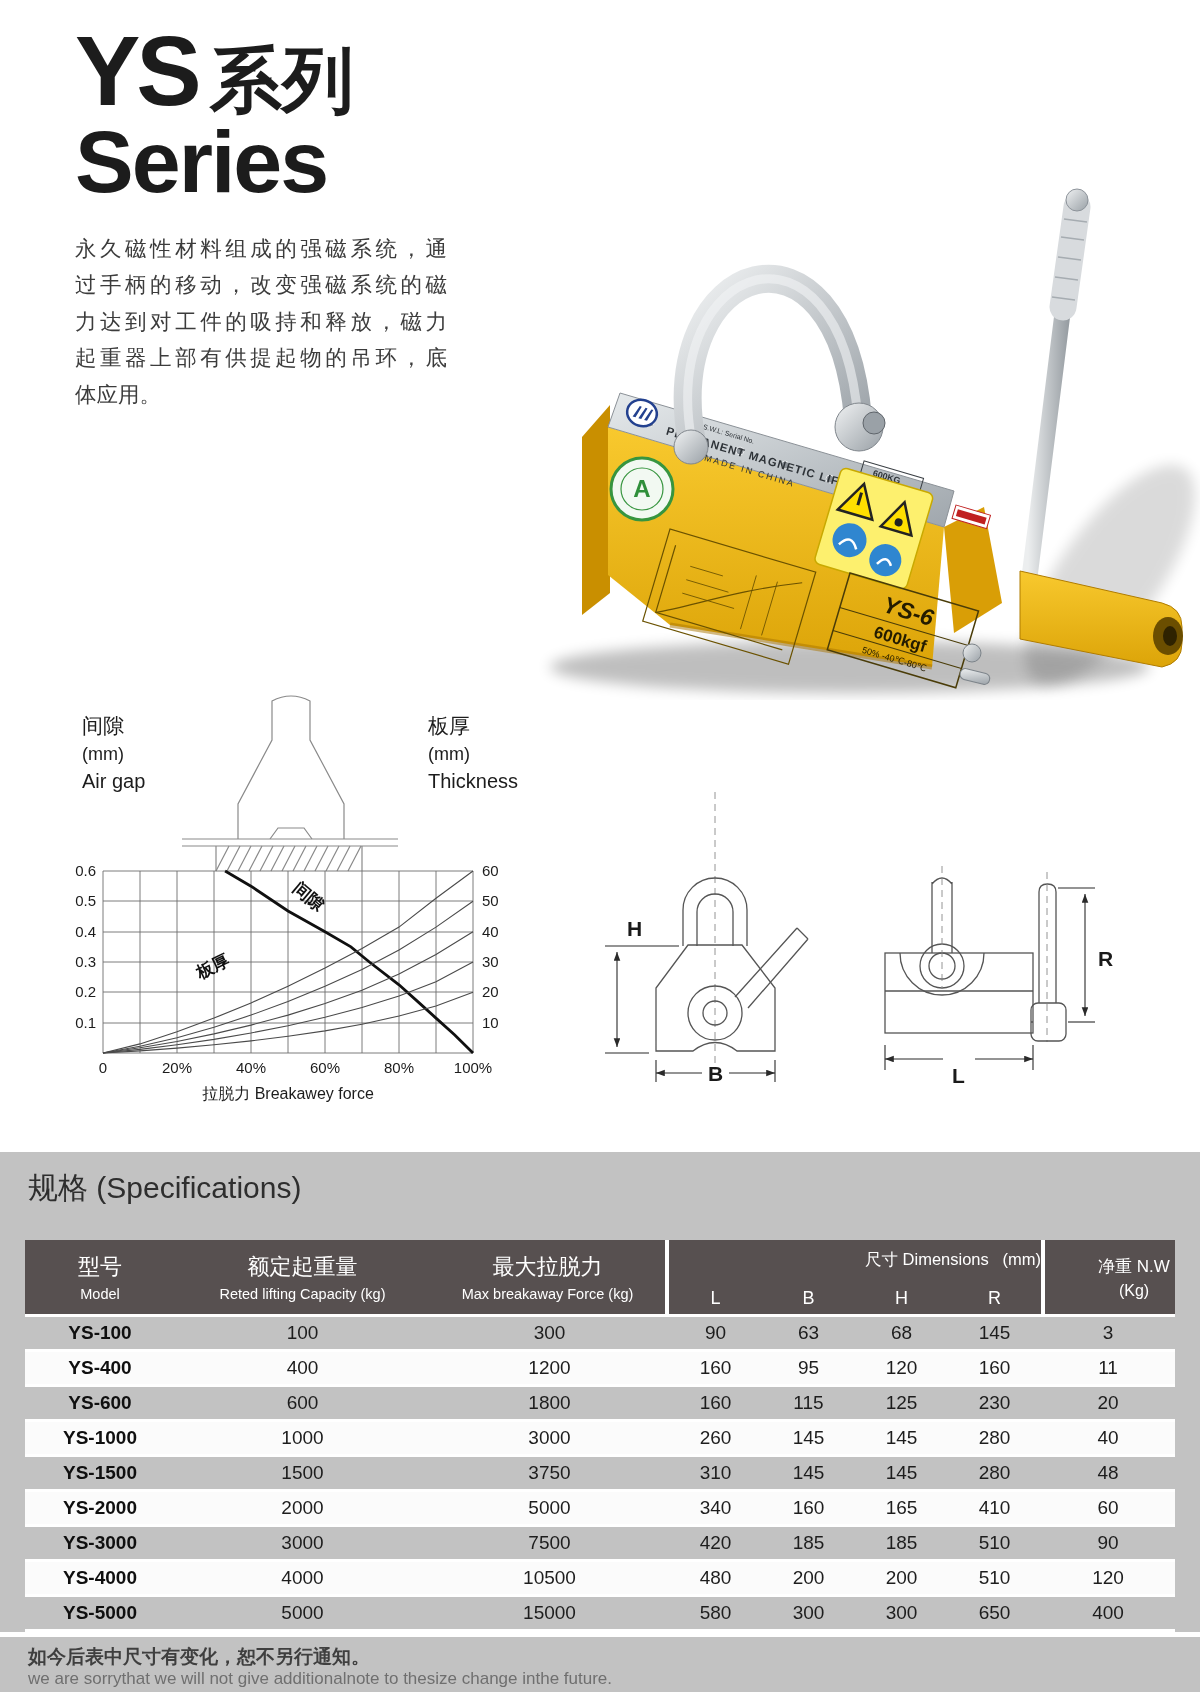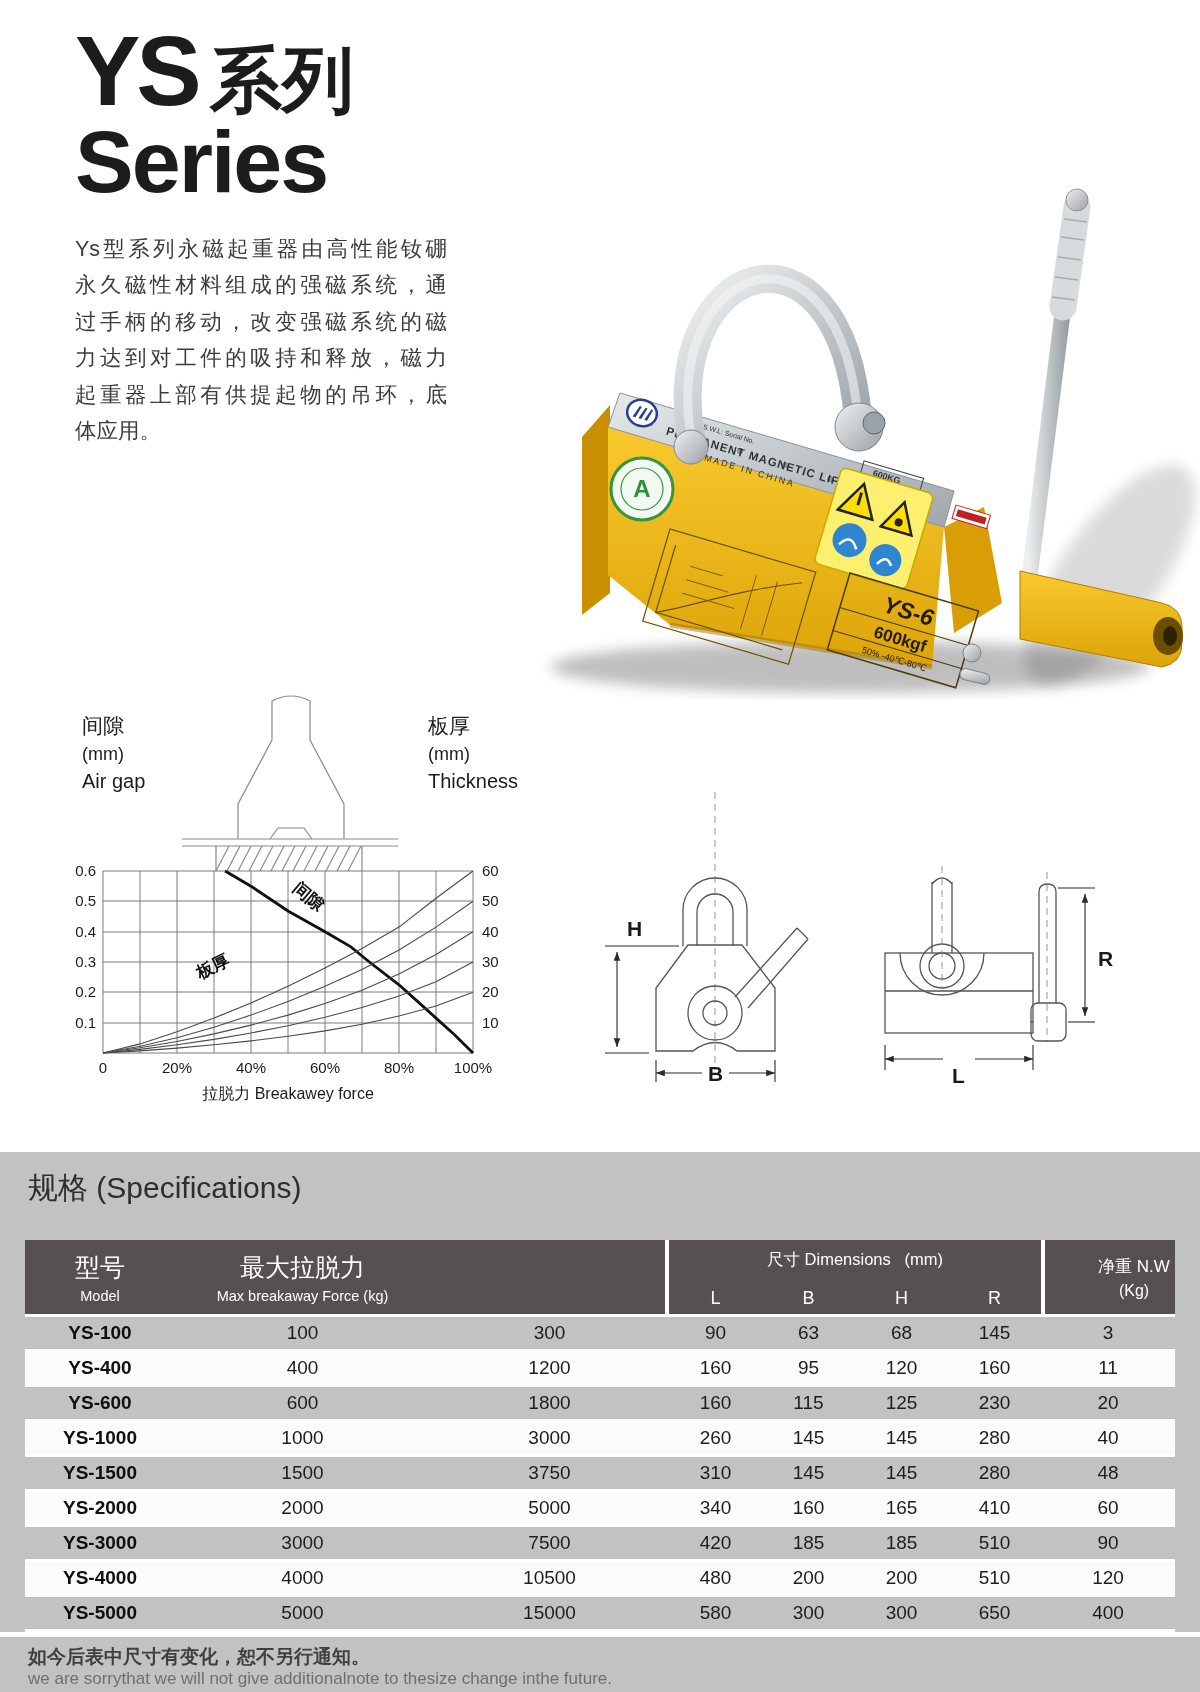--- a/index.html
+++ b/index.html
@@ -21,25 +21,25 @@
   .curve-thick{fill:none;stroke:#101010;stroke-width:2.8px;}
   .curve-thin{fill:none;stroke:#4a4a4a;stroke-width:1.1px;}
   svg text{font-family:"Liberation Sans","DejaVu Sans",sans-serif;}
   
   .spec-section{position:absolute;left:0;top:1152px;width:1200px;height:540px;background:#c2c2c2;}
   .spec-title{position:absolute;left:28px;top:16px;font-size:30px;font-weight:500;color:#2e2e2e;}
   .spec-table{position:absolute;left:25px;top:88px;width:1150px;}
   .thead{display:grid;grid-template-columns:640px 4px 372px 4px 130px;height:74px;border-bottom:3px solid #fff;}
   .th-main{background:#575050;display:grid;grid-template-columns:150px 255px 235px;}
   .th-cell{display:flex;flex-direction:column;align-items:center;justify-content:center;gap:4px;color:#fff;}
-  .th-cn{font-size:25px;}
+  .th-cn{font-size:22px;}
   .th-en{font-size:14.5px;}
   .th-gap{background:#ffffff;}
   .th-dims{background:#575050;color:#fff;display:flex;flex-direction:column;}
-  .dims-label{text-align:center;padding-top:9px;font-size:16.5px;white-space:pre;}
+  .dims-label{text-align:right;padding-top:9px;font-size:16.5px;white-space:pre;}
   .dims-letters{flex:1;display:grid;grid-template-columns:repeat(4,93px);align-items:end;padding-bottom:5px;}
   .dims-letters span{text-align:center;font-size:18px;}
   .th-nw{background:#575050;padding-left:48px;}
   .th-nw .th-cn{font-size:17px;}
   .th-nw .th-en{font-size:16px;}
   .tr{display:grid;grid-template-columns:150px 255px 239px 93px 93px 93px 93px 134px;height:32px;
       border-bottom:3px solid #fff;align-items:center;text-align:center;font-size:19px;color:#1d1d1d;}
   .tr:nth-child(odd){background:#c2c2c2;}
   .tr:nth-child(even){background:#fbfbfb;}
   .td-model{font-weight:bold;color:#0f0f0f;}
@@ -52,21 +52,20 @@
 
 <div id="page">
 
   <div class="intro">
     <div class="title-row">
       <span class="t-ys">YS</span>
       <span class="t-cn">系列</span>
     </div>
     <div class="t-series">Series</div>
     <div class="desc">
-      <div class="desc-line">Ys型系列永磁起重器由高性能钕硼</div>
       <div class="desc-line">永久磁性材料组成的强磁系统，通</div>
       <div class="desc-line">过手柄的移动，改变强磁系统的磁</div>
       <div class="desc-line">力达到对工件的吸持和释放，磁力</div>
       <div class="desc-line">起重器上部有供提起物的吊环，底</div>
       <div class="desc-line last">体应用。</div>
     </div>
   </div>
 
   <svg class="photo-svg" width="680" height="525" viewBox="0 0 680 525">
     <defs>
@@ -313,20 +312,24 @@
     <div class="spec-title">规格 (Specifications)</div>
 
     <div class="spec-table">
       <div class="thead">
         <div class="th-main">
           <div class="th-cell">
             <span class="th-cn">型号</span>
             <span class="th-en">Model</span>
           </div>
           <div class="th-cell">
+            <span class="th-cn">额定起重量</span>
+            <span class="th-en">Reted lifting Capacity (kg)</span>
+          </div>
+          <div class="th-cell">
             <span class="th-cn">最大拉脱力</span>
             <span class="th-en">Max breakaway Force (kg)</span>
           </div>
         </div>
         <div class="th-gap"></div>
         <div class="th-dims">
           <div class="dims-label">尺寸 Dimensions   (mm)</div>
           <div class="dims-letters">
             <span>L</span>
             <span>B</span>

